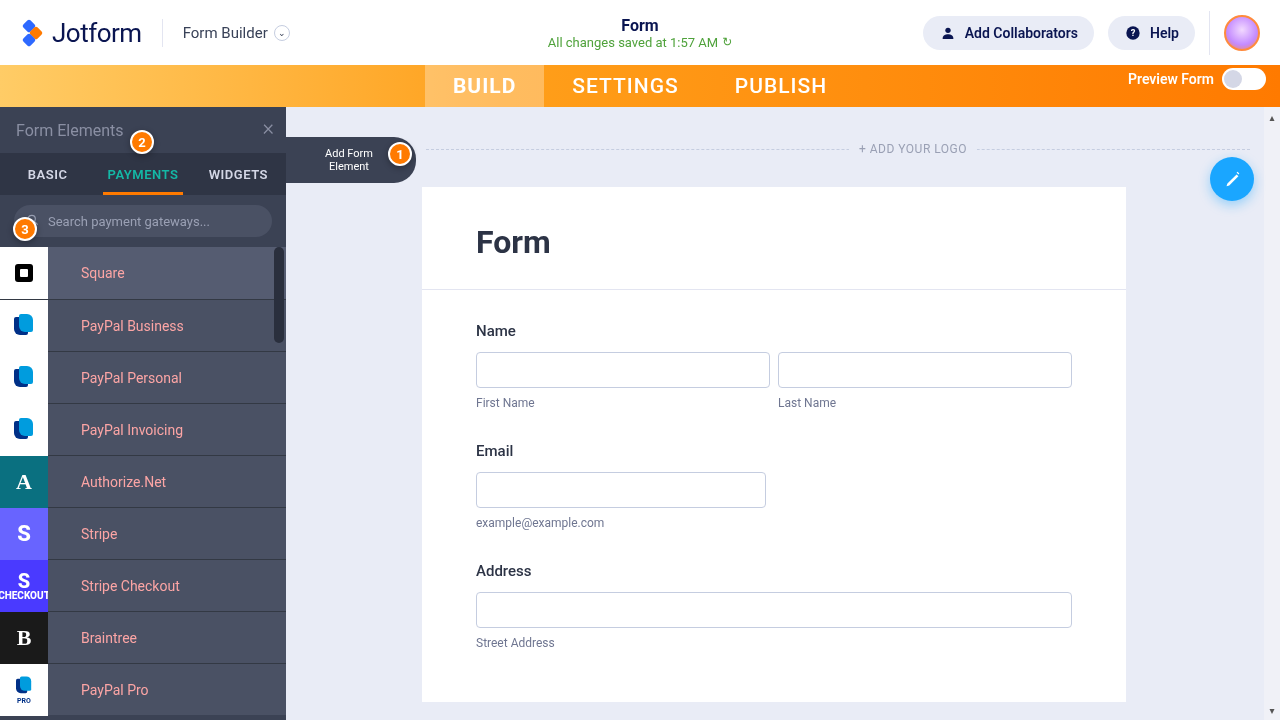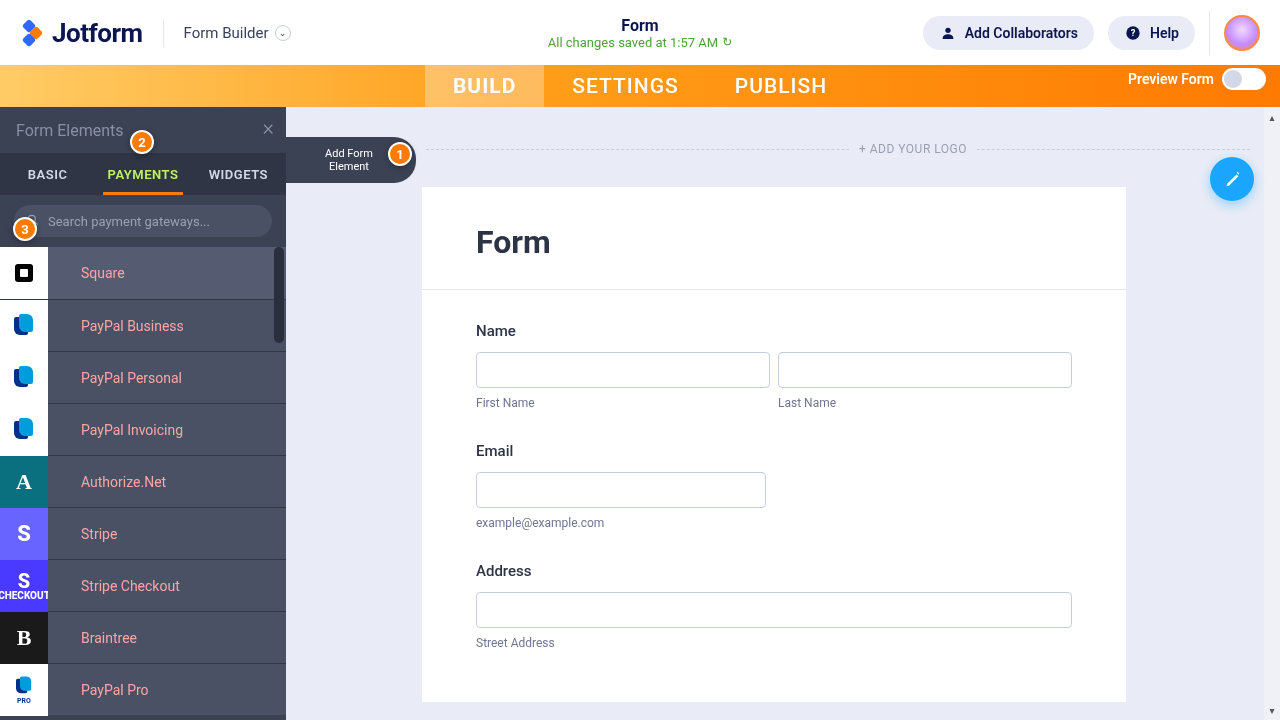--- a/index.html
+++ b/index.html
@@ -6,21 +6,21 @@
   html, body { width: 1280px; height: 720px; overflow: hidden; background: #e9ecf6; }
 
   
   .topbar { height: 65px; background: #fff; display: flex; align-items: center; padding: 0 20px; gap: 20px; position: relative; }
   .logo { display: flex; align-items: center; gap: 8px; }
   .logo-mark { width: 24px; height: 24px; position: relative; }
   .logo-mark span { position: absolute; width: 10px; height: 10px; border-radius: 2px; transform: rotate(45deg); }
   .logo-mark .a { background: #2e69ff; top: 0; left: 4px; }
   .logo-mark .b { background: #ff7a00; top: 7px; left: 11px; }
   .logo-mark .c { background: #2e69ff; top: 14px; left: 4px; }
-  .logo-text { font-size: 26px; font-weight: 700; color: #0a1551; letter-spacing: -0.5px; }
+  .logo-text { font-size: 26px; font-weight: 400; color: #0a1551; letter-spacing: -0.5px; }
   .divider-v { width: 1px; height: 28px; background: #e3e5f1; }
   .breadcrumb { display: flex; align-items: center; gap: 6px; color: #394258; font-size: 15px; cursor: pointer; }
   .chev { display:inline-flex; width:16px; height:16px; border:1px solid #c5cde0; border-radius:50%; align-items:center; justify-content:center; font-size:9px; color:#394258; }
 
   .topbar-center { position: absolute; left: 50%; transform: translateX(-50%); text-align: center; }
   .form-title-top { font-weight: 700; color: #0a1551; font-size: 16px; }
   .save-status { color: #4fa23b; font-size: 13px; display:flex; align-items:center; justify-content:center; gap:4px; }
   .save-status .reload { font-size: 12px; }
 
   .topbar-right { margin-left: auto; display: flex; align-items: center; gap: 14px; }
@@ -39,21 +39,21 @@
 
   
   .main { display: flex; height: calc(720px - 65px - 42px); background: #e9ecf6; position: relative; }
 
   
   .sidebar { width: 286px; background: #3b4254; color: #fff; display:flex; flex-direction:column; position:relative; }
   .side-head { height: 46px; display:flex; align-items:center; padding: 0 16px; font-size:16px; color:#8a8fa3; position:relative; }
   .side-close { position:absolute; right:12px; top:8px; font-size:22px; color:#8a8fa3; cursor:pointer; font-weight:300; }
   .side-tabs { display:flex; background:#2f3545; height:42px; }
   .side-tabs .t { flex:1; display:flex; align-items:center; justify-content:center; font-size:13px; font-weight:600; letter-spacing:0.5px; color:#d4d7e6; cursor:pointer; position:relative; }
-  .side-tabs .t.active { color:#bef264; }
+  .side-tabs .t.active { color:#14b8a6; }
   .side-tabs .t.active::after { content:""; position:absolute; left:8px; right:8px; bottom:0; height:3px; background:#ff7a00; }
   .side-search { padding: 10px 14px; }
   .side-search .box { background:#4a5164; border-radius:18px; height:32px; display:flex; align-items:center; padding:0 12px; gap:8px; }
   .side-search input { background:transparent; border:none; outline:none; color:#fff; font-size:13px; flex:1; }
   .side-search input::placeholder { color:#9aa0b4; }
   .side-list { flex:1; overflow:hidden; position:relative; }
   .side-list .scroll-thumb { position:absolute; right:2px; top:0; width:10px; height:96px; background:#2a2f3d; border-radius:5px; }
   .gw { display:flex; align-items:center; height:52px; cursor:pointer; }
   .gw + .gw { border-top: 1px solid #333944; }
   .gw .gicon { width:48px; height:52px; display:flex; align-items:center; justify-content:center; font-size:22px; font-weight:800; }

